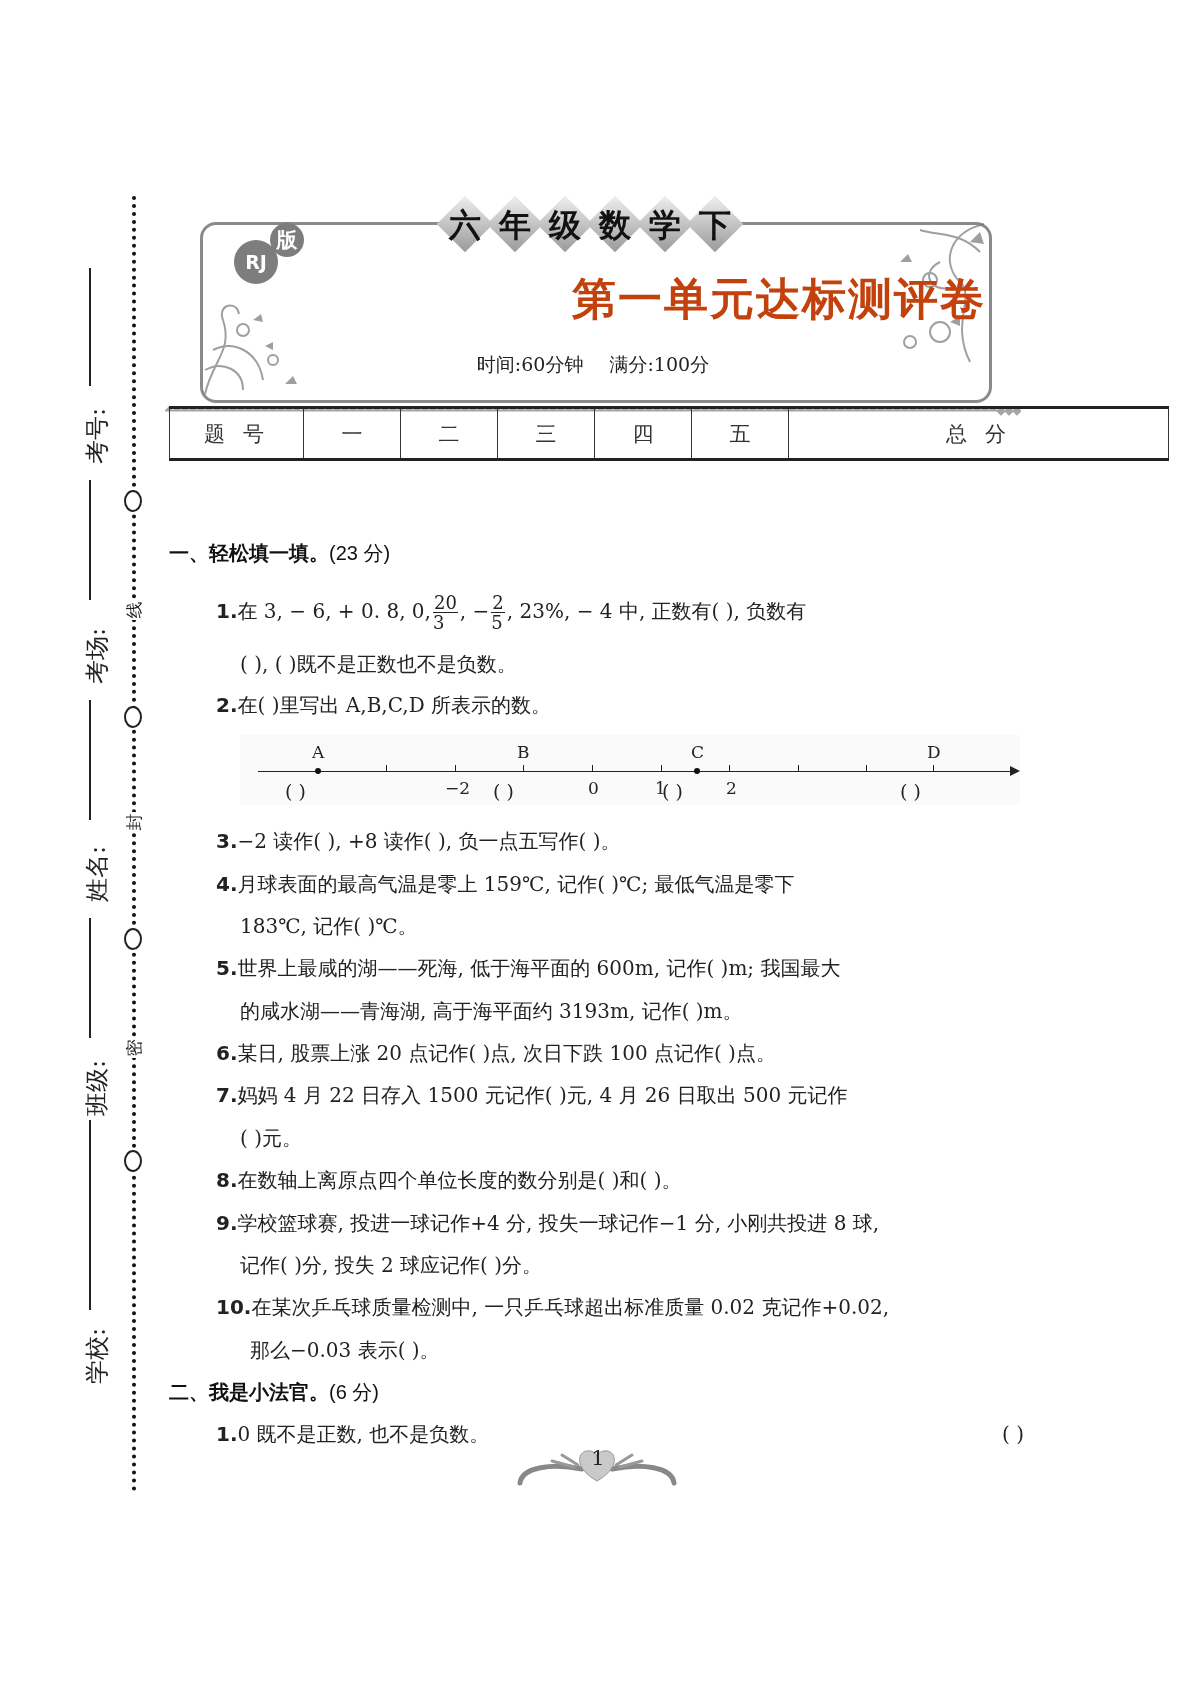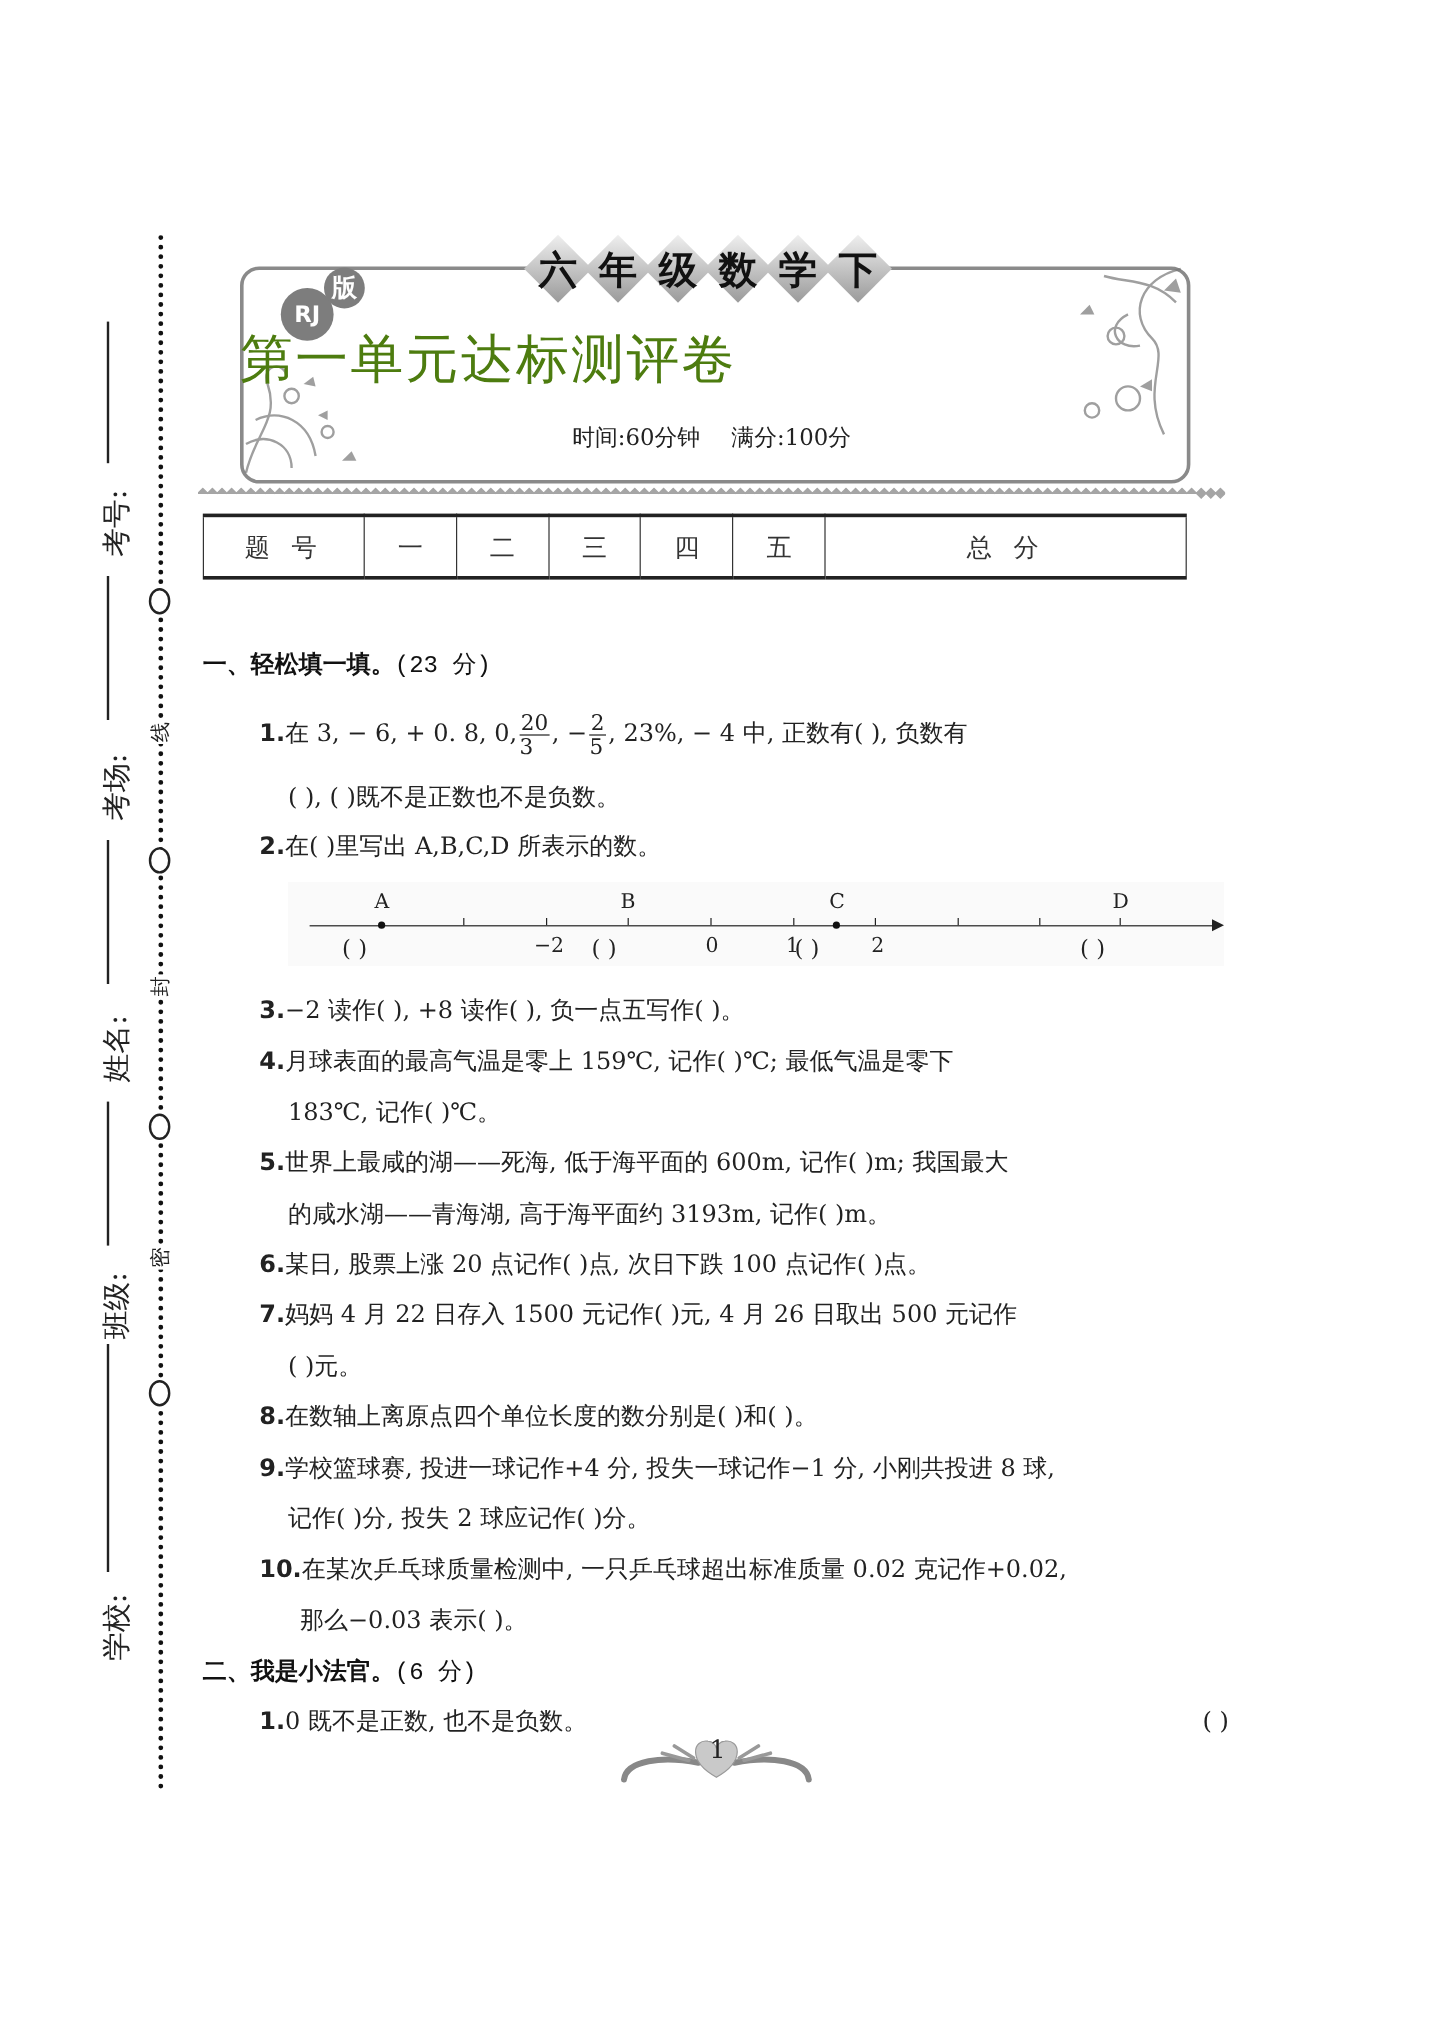--- a/index.html
+++ b/index.html
@@ -29,40 +29,40 @@
                background:#7d7d7d; color:#fff; font-weight:bold; font-size:21px; line-height:34px;
                text-align:center; }
   .grade-banner { position:absolute; left:442px; top:196px; height:62px; display:flex; }
   .diamond { width:46px; height:62px; position:relative; margin-right:4px; }
   .diamond::before { content:""; position:absolute; left:3px; top:8px; width:40px; height:40px;
                      transform:rotate(45deg); background:linear-gradient(135deg,#efefef,#9a9a9a);
                      }
   .diamond span { position:relative; display:block; text-align:center; line-height:58px;
                   font-size:32px; font-weight:bold; font-family:"DejaVu Sans","Liberation Sans",sans-serif;
                   color:#111; }
-  .main-title { position:absolute; left:200px; width:786px; top:270px; text-align:left;
-                font-size:44px; font-weight:normal; letter-spacing:2px; color:#4d7c0f; }
+  .main-title { position:absolute; left:200px; width:786px; top:270px; text-align:right;
+                font-size:44px; font-weight:bold; letter-spacing:2px; color:#c2410c; }
   .subtitle { position:absolute; left:200px; width:786px; top:352px; text-align:center;
               font-size:19px; color:#222; }
   .subtitle span { margin:0 10px; }
 
   .wave { position:absolute; left:165px; top:406px; width:856px; height:10px; }
 
   
-  table.score { position:absolute; left:169px; top:428px; width:820px; border-collapse:collapse;
+  table.score { position:absolute; left:169px; top:406px; width:1000px; border-collapse:collapse;
                 border-top:3px solid #222; }
   table.score td { border:1.5px solid #333; height:47px; text-align:center; font-size:21px;
                    color:#333; }
   table.score tr:first-child td { border-bottom:3px solid #222; }
   table.score td.lbl { width:118px; letter-spacing:18px; padding-left:14px; }
 
   
   .section-title { position:absolute; left:169px; font-size:20px; font-weight:bold;
                    font-family:"DejaVu Sans","Liberation Sans",sans-serif; color:#111; }
-  .section-title .pts { font-weight:normal; font-family:Liberation Mono, monospace; }
+  .section-title .pts { font-weight:normal; font-family:Liberation Sans, sans-serif; }
   .q { position:absolute; left:216px; width:808px; font-size:20px; line-height:26px; white-space:nowrap; color:#222; }
   .q b { font-family:"DejaVu Sans","Liberation Sans",sans-serif; }
   .q.indent { left:240px; }
   .frac { display:inline-block; vertical-align:middle; text-align:left; font-size:18px; line-height:19px; margin:0 2px; }
   .frac .num { display:block; border-bottom:1.5px solid #222; padding:0 1px; }
   .frac .den { display:block; }
   .judge-paren { position:absolute; right:0; }
 
   
   .numline-box { position:absolute; left:240px; top:735px; width:780px; height:70px; background:#fafafa; }

